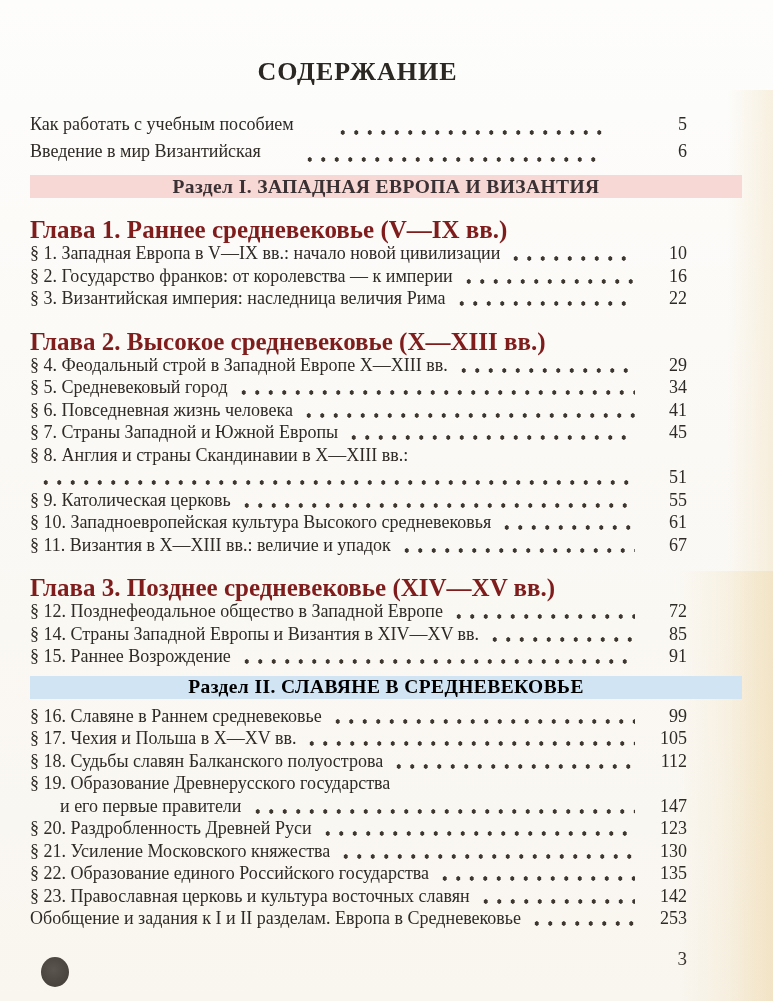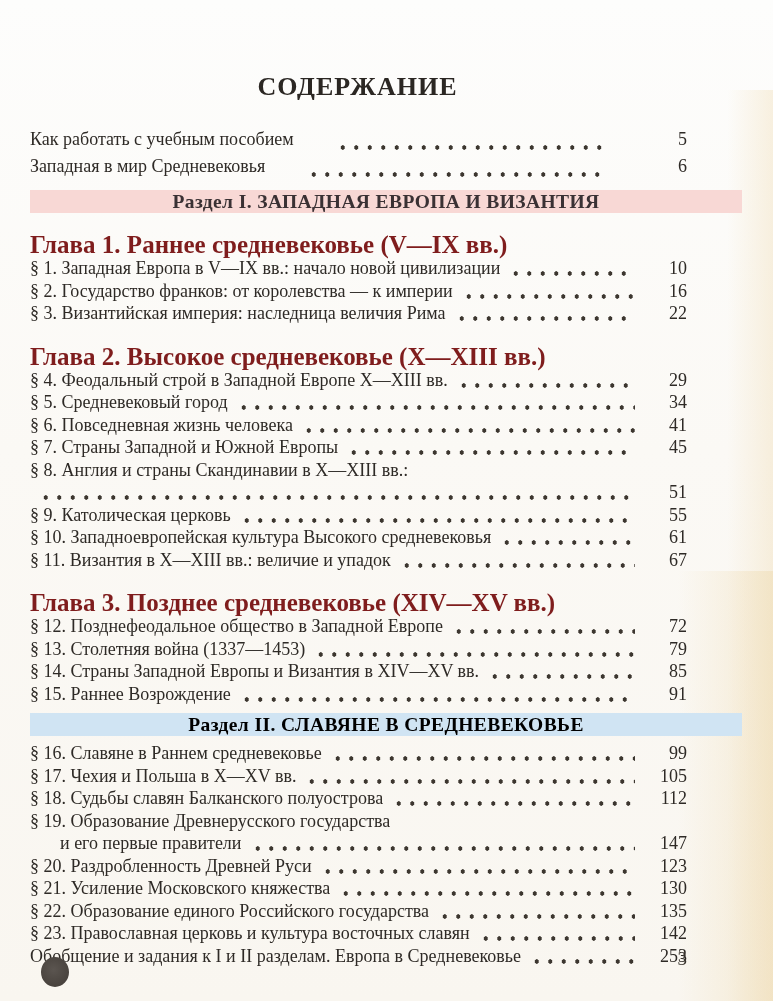--- a/index.html
+++ b/index.html
@@ -10,21 +10,21 @@
     color:#2e2a26;
   }
   .edge-shade{
     position:absolute;right:0;top:90px;bottom:0;width:46px;pointer-events:none;
     background:linear-gradient(to right,rgba(242,227,196,0),rgba(240,221,182,0.40));
   }
   .corner-shade{
     position:absolute;right:0;bottom:0;width:95px;height:430px;pointer-events:none;
     background:linear-gradient(to right,rgba(241,224,188,0),rgba(238,217,172,0.45));
   }
-  .content{position:absolute;left:30px;top:16px;width:712px;}
+  .content{position:absolute;left:30px;top:1px;width:712px;}
   .page-title{
     margin:56px 57px 0 0;text-align:center;
     font-size:26px;font-weight:bold;letter-spacing:1px;color:#2b2723;
   }
   .list{margin:0;}
   .front{margin-top:24px;}
   .row{
     display:flex;align-items:flex-end;padding-right:55px;
     font-size:18px;line-height:22.5px;height:22.5px;white-space:nowrap;
   }
@@ -63,21 +63,21 @@
   <div class="content">
     <h1 class="page-title">СОДЕРЖАНИЕ</h1>
 
     <div class="list front" id="front-list">
         <div class="row">
     <span class="label">Как работать с учебным пособием</span>
     <span class="dots"></span>
     <span class="pg">5</span>
   </div>
         <div class="row">
-    <span class="label">Западная в мир Средневековья</span>
+    <span class="label">Введение в мир Византийская</span>
     <span class="dots"></span>
     <span class="pg">6</span>
   </div>
       </div>
 
     <div class="banner pink" id="banner1" style="background: rgb(248, 216, 213); color: rgb(58, 49, 52);">
       <span>Раздел I. ЗАПАДНАЯ ЕВРОПА И ВИЗАНТИЯ</span>
     </div>
 
     <div class="chapter">Глава 1. Раннее средневековье (V—IX вв.)</div>
@@ -147,25 +147,20 @@
       </div>
 
     <div class="chapter">Глава 3. Позднее средневековье (XIV—XV вв.)</div>
     <div class="list" id="ch2-list">
         <div class="row">
     <span class="label">§ 12. Позднефеодальное общество в Западной Европе</span>
     <span class="dots"></span>
     <span class="pg">72</span>
   </div>
         <div class="row">
-    <span class="label">§ 13. Столетняя война (1337—1453)</span>
-    <span class="dots"></span>
-    <span class="pg">79</span>
-  </div>
-        <div class="row">
     <span class="label">§ 14. Страны Западной Европы и Византия в XIV—XV вв.</span>
     <span class="dots"></span>
     <span class="pg">85</span>
   </div>
         <div class="row">
     <span class="label">§ 15. Раннее Возрождение</span>
     <span class="dots"></span>
     <span class="pg">91</span>
   </div>
       </div>

